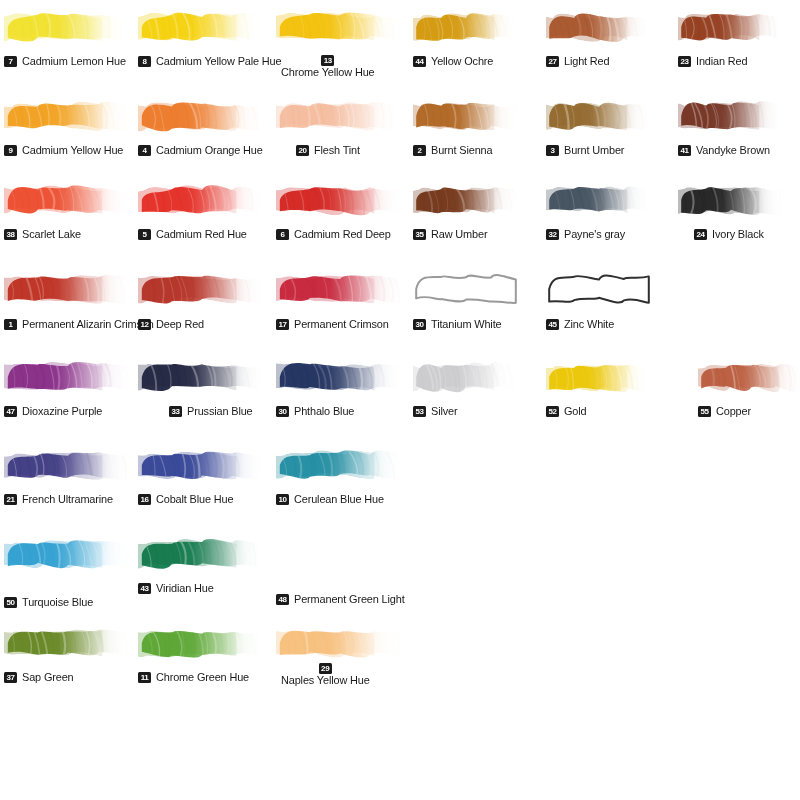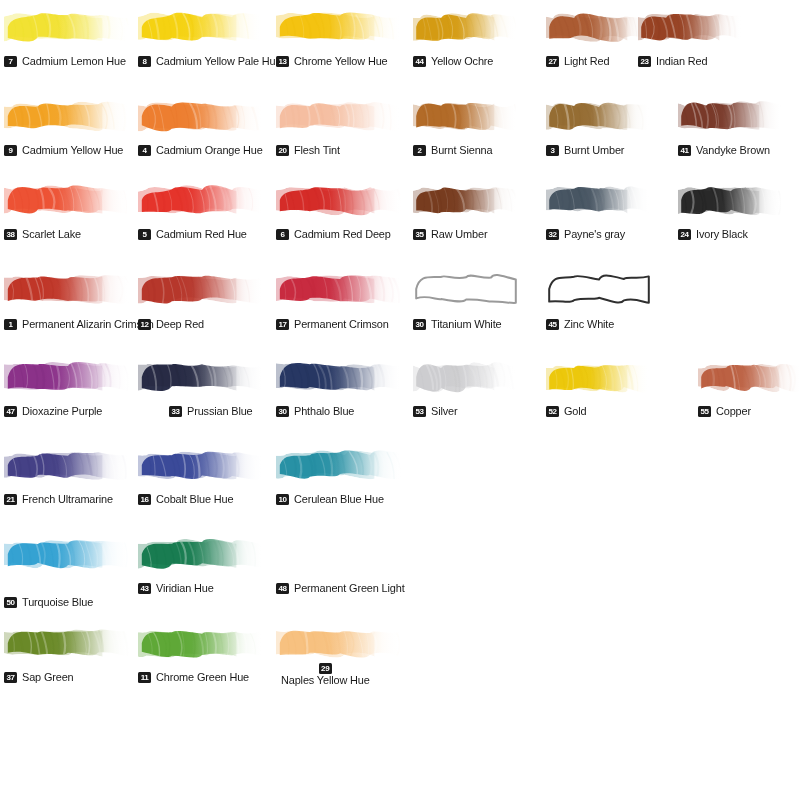--- a/index.html
+++ b/index.html
@@ -225,21 +225,21 @@
             <path d="M 80.1 11.0 Q 88.1 23.0 87.5 37.1" fill="none" stroke="#ffffff" stroke-width="1.40" stroke-linecap="round" opacity="0.28"></path>
             <path d="M 89.8 7.1 Q 94.9 23.0 93.3 39.3" fill="none" stroke="#ffffff" stroke-width="0.99" stroke-linecap="round" opacity="0.12"></path>
             <path d="M 96.1 9.7 Q 103.4 23.0 104.1 39.4" fill="none" stroke="#edbb07" stroke-width="1.45" stroke-linecap="round" opacity="0.21"></path>
             <path d="M 102.5 10.9 Q 108.4 23.0 106.3 36.9" fill="none" stroke="#edbb07" stroke-width="0.72" stroke-linecap="round" opacity="0.31"></path>
             <path d="M 110.2 6.6 Q 118.5 23.0 116.9 38.0" fill="none" stroke="#edbb07" stroke-width="1.30" stroke-linecap="round" opacity="0.23"></path>
             <path d="M 120.4 10.0 Q 130.4 23.0 124.0 35.3" fill="none" stroke="#ffffff" stroke-width="1.38" stroke-linecap="round" opacity="0.16"></path>
           </g>
           <rect x="0" y="0" width="128" height="46" fill="url(#veil2)"></rect>
         </svg>
       </div>
-      <div class="swatch-caption" style="top: 51px;">
+      <div class="swatch-caption" style="top: 51px; flex-direction: column;">
         <span class="swatch-badge">13</span>
         <span class="swatch-name">Chrome Yellow Hue</span>
       </div>
     </div>
     <div class="swatch-cell" style="left: 413px; top: 4px; width: 106px; height: 66px;">
       <div class="swatch-art">
         <svg viewBox="0 0 106 46" preserveAspectRatio="none">
           <defs>
             <linearGradient id="fade3" x1="0" x2="1" y1="0" y2="0">
               <stop offset="0%" stop-color="#d9a016" stop-opacity="1"></stop>
@@ -332,21 +332,21 @@
             <path d="M 96.9 6.2 Q 104.9 23.0 102.7 36.6" fill="none" stroke="#ffffff" stroke-width="0.94" stroke-linecap="round" opacity="0.27"></path>
           </g>
           <rect x="0" y="0" width="106" height="46" fill="url(#veil4)"></rect>
         </svg>
       </div>
       <div class="swatch-caption" style="top: 51px;">
         <span class="swatch-badge">27</span>
         <span class="swatch-name">Light Red</span>
       </div>
     </div>
-    <div class="swatch-cell" style="left: 638px; top: 4px; width: 106px; height: 66px; text-decoration: underline;">
+    <div class="swatch-cell" style="left: 678px; top: 4px; width: 106px; height: 66px; text-decoration: underline;">
       <div class="swatch-art">
         <svg viewBox="0 0 106 46" preserveAspectRatio="none">
           <defs>
             <linearGradient id="fade5" x1="0" x2="1" y1="0" y2="0">
               <stop offset="0%" stop-color="#9c4526" stop-opacity="1"></stop>
               <stop offset="30%" stop-color="#9c4526" stop-opacity="1"></stop>
               <stop offset="52%" stop-color="#9c4526" stop-opacity="0.92"></stop>
               <stop offset="70%" stop-color="#9c4526" stop-opacity="0.55"></stop>
               <stop offset="85%" stop-color="#9c4526" stop-opacity="0.2"></stop>
               <stop offset="100%" stop-color="#9c4526" stop-opacity="0"></stop>
@@ -531,21 +531,21 @@
             <path d="M 82.7 9.8 Q 89.1 23.0 86.5 38.0" fill="none" stroke="#f2b294" stroke-width="0.71" stroke-linecap="round" opacity="0.26"></path>
             <path d="M 89.3 8.5 Q 95.2 23.0 91.9 38.1" fill="none" stroke="#f2b294" stroke-width="1.41" stroke-linecap="round" opacity="0.17"></path>
             <path d="M 97.7 10.7 Q 106.1 23.0 105.5 37.2" fill="none" stroke="#ffffff" stroke-width="1.25" stroke-linecap="round" opacity="0.11"></path>
             <path d="M 104.0 7.8 Q 110.4 23.0 106.0 36.8" fill="none" stroke="#f2b294" stroke-width="1.75" stroke-linecap="round" opacity="0.28"></path>
             <path d="M 111.7 6.7 Q 116.8 23.0 114.0 38.7" fill="none" stroke="#f2b294" stroke-width="1.48" stroke-linecap="round" opacity="0.30"></path>
             <path d="M 117.8 8.6 Q 127.0 23.0 122.4 39.4" fill="none" stroke="#ffffff" stroke-width="1.66" stroke-linecap="round" opacity="0.26"></path>
           </g>
           <rect x="0" y="0" width="128" height="46" fill="url(#veil8)"></rect>
         </svg>
       </div>
-      <div class="swatch-caption" style="top: 51px;">
+      <div class="swatch-caption" style="top: 51px; margin-left: 20px;">
         <span class="swatch-badge">20</span>
         <span class="swatch-name">Flesh Tint</span>
       </div>
     </div>
     <div class="swatch-cell" style="left: 413px; top: 93px; width: 106px; height: 66px;">
       <div class="swatch-art">
         <svg viewBox="0 0 106 46" preserveAspectRatio="none">
           <defs>
             <linearGradient id="fade9" x1="0" x2="1" y1="0" y2="0">
               <stop offset="0%" stop-color="#b7702c" stop-opacity="1"></stop>
@@ -990,21 +990,21 @@
             <path d="M 66.9 10.3 Q 75.9 23.0 74.4 36.7" fill="none" stroke="#1d1d1d" stroke-width="2.07" stroke-linecap="round" opacity="0.11"></path>
             <path d="M 71.7 10.7 Q 81.3 23.0 75.8 36.4" fill="none" stroke="#ffffff" stroke-width="2.03" stroke-linecap="round" opacity="0.24"></path>
             <path d="M 81.8 7.2 Q 89.3 23.0 86.4 38.9" fill="none" stroke="#ffffff" stroke-width="0.96" stroke-linecap="round" opacity="0.30"></path>
             <path d="M 86.7 8.1 Q 93.9 23.0 92.1 39.2" fill="none" stroke="#ffffff" stroke-width="0.89" stroke-linecap="round" opacity="0.13"></path>
             <path d="M 91.4 6.9 Q 96.5 23.0 98.8 37.3" fill="none" stroke="#ffffff" stroke-width="0.95" stroke-linecap="round" opacity="0.29"></path>
             <path d="M 97.9 6.5 Q 105.9 23.0 100.8 38.0" fill="none" stroke="#1d1d1d" stroke-width="1.28" stroke-linecap="round" opacity="0.29"></path>
           </g>
           <rect x="0" y="0" width="106" height="46" fill="url(#veil17)"></rect>
         </svg>
       </div>
-      <div class="swatch-caption" style="top: 51px;">
+      <div class="swatch-caption" style="top: 51px; margin-left: 16px;">
         <span class="swatch-badge">24</span>
         <span class="swatch-name">Ivory Black</span>
       </div>
     </div>
     <div class="swatch-cell" style="left: 4px; top: 266px; width: 128px; height: 66px;">
       <div class="swatch-art">
         <svg viewBox="0 0 128 46" preserveAspectRatio="none">
           <defs>
             <linearGradient id="fade18" x1="0" x2="1" y1="0" y2="0">
               <stop offset="0%" stop-color="#c43a2c" stop-opacity="1"></stop>
@@ -1753,21 +1753,21 @@
           <rect x="0" y="0" width="128" height="46" fill="url(#veil33)"></rect>
         </svg>
       </div>
       <div class="swatch-caption" style="top: 51px;">
         <span class="swatch-badge">43</span>
         <span class="swatch-name">Viridian Hue</span>
       </div>
     </div>
     <div class="swatch-cell" style="left: 276px; top: 531px; width: 128px; height: 66px;">
       <div class="swatch-art"></div>
-      <div class="swatch-caption" style="top: 51px;">
+      <div class="swatch-caption" style="top: 62px;">
         <span class="swatch-badge">48</span>
         <span class="swatch-name">Permanent Green Light</span>
       </div>
     </div>
     <div class="swatch-cell" style="left: 4px; top: 620px; width: 128px; height: 66px;">
       <div class="swatch-art">
         <svg viewBox="0 0 128 46" preserveAspectRatio="none">
           <defs>
             <linearGradient id="fade35" x1="0" x2="1" y1="0" y2="0">
               <stop offset="0%" stop-color="#6f8f2b" stop-opacity="1"></stop>

